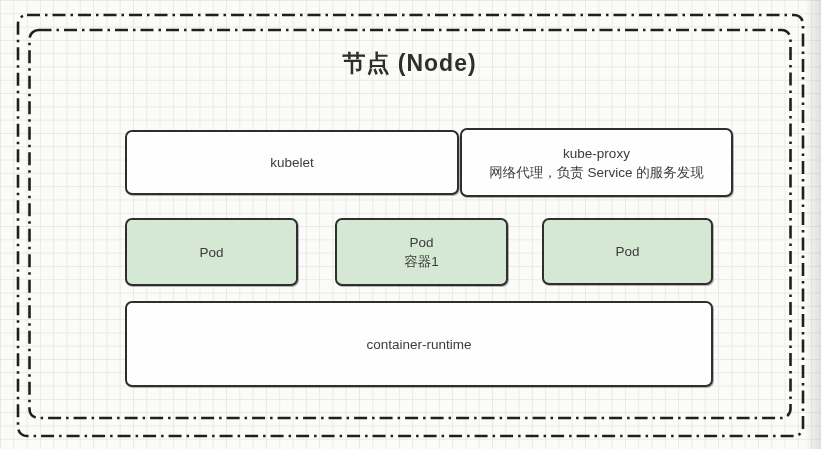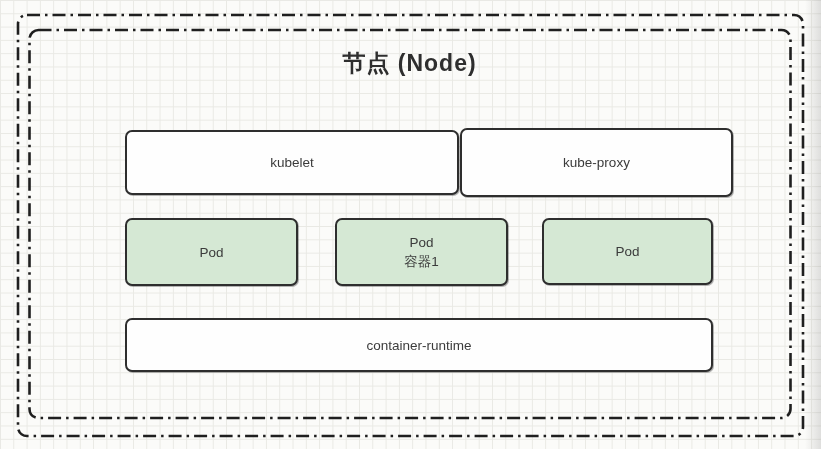--- a/index.html
+++ b/index.html
@@ -48,21 +48,21 @@
     line-height: 19px;
     color: #3b3b3b;
     padding: 2px 6px;
   }
   .node-box.green { background: #d5e8d4; }
   .kubelet   { left: 125px; top: 130px; width: 334px; height: 65px; }
   .kubeproxy { left: 440px; top: 128px; width: 273px; height: 69px; margin-left: 20px; }
   .pod1      { left: 125px; top: 218px; width: 173px; height: 68px; }
   .pod2      { left: 335px; top: 218px; width: 173px; height: 68px; }
   .pod3      { left: 542px; top: 218px; width: 171px; height: 67px; }
-  .runtime   { left: 125px; top: 318px; width: 588px; height: 54px; }
+  .runtime   { left: 125px; top: 301px; width: 588px; height: 86px; }
   .right-edge-shadow {
     position: absolute;
     right: 0; top: 0; bottom: 0;
     width: 16px;
     background: linear-gradient(to right, rgba(120,120,120,0) 0%, rgba(120,120,120,0.22) 100%);
     pointer-events: none;
   }
 </style>
 </head>
 <body>
@@ -75,20 +75,21 @@
   </svg>
 
   <div class="diagram-title">节点 (Node)</div>
 
   <div class="node-box kubelet">
     <div>kubelet</div>
   </div>
 
   <div class="node-box kubeproxy">
     <div>kube-proxy</div>
+    <div>网络代理，负责 Service 的服务发现</div>
   </div>
 
   <div class="node-box green pod1">
     <div>Pod</div>
   </div>
 
   <div class="node-box green pod2">
     <div>Pod</div>
     <div>容器1</div>
   </div>

